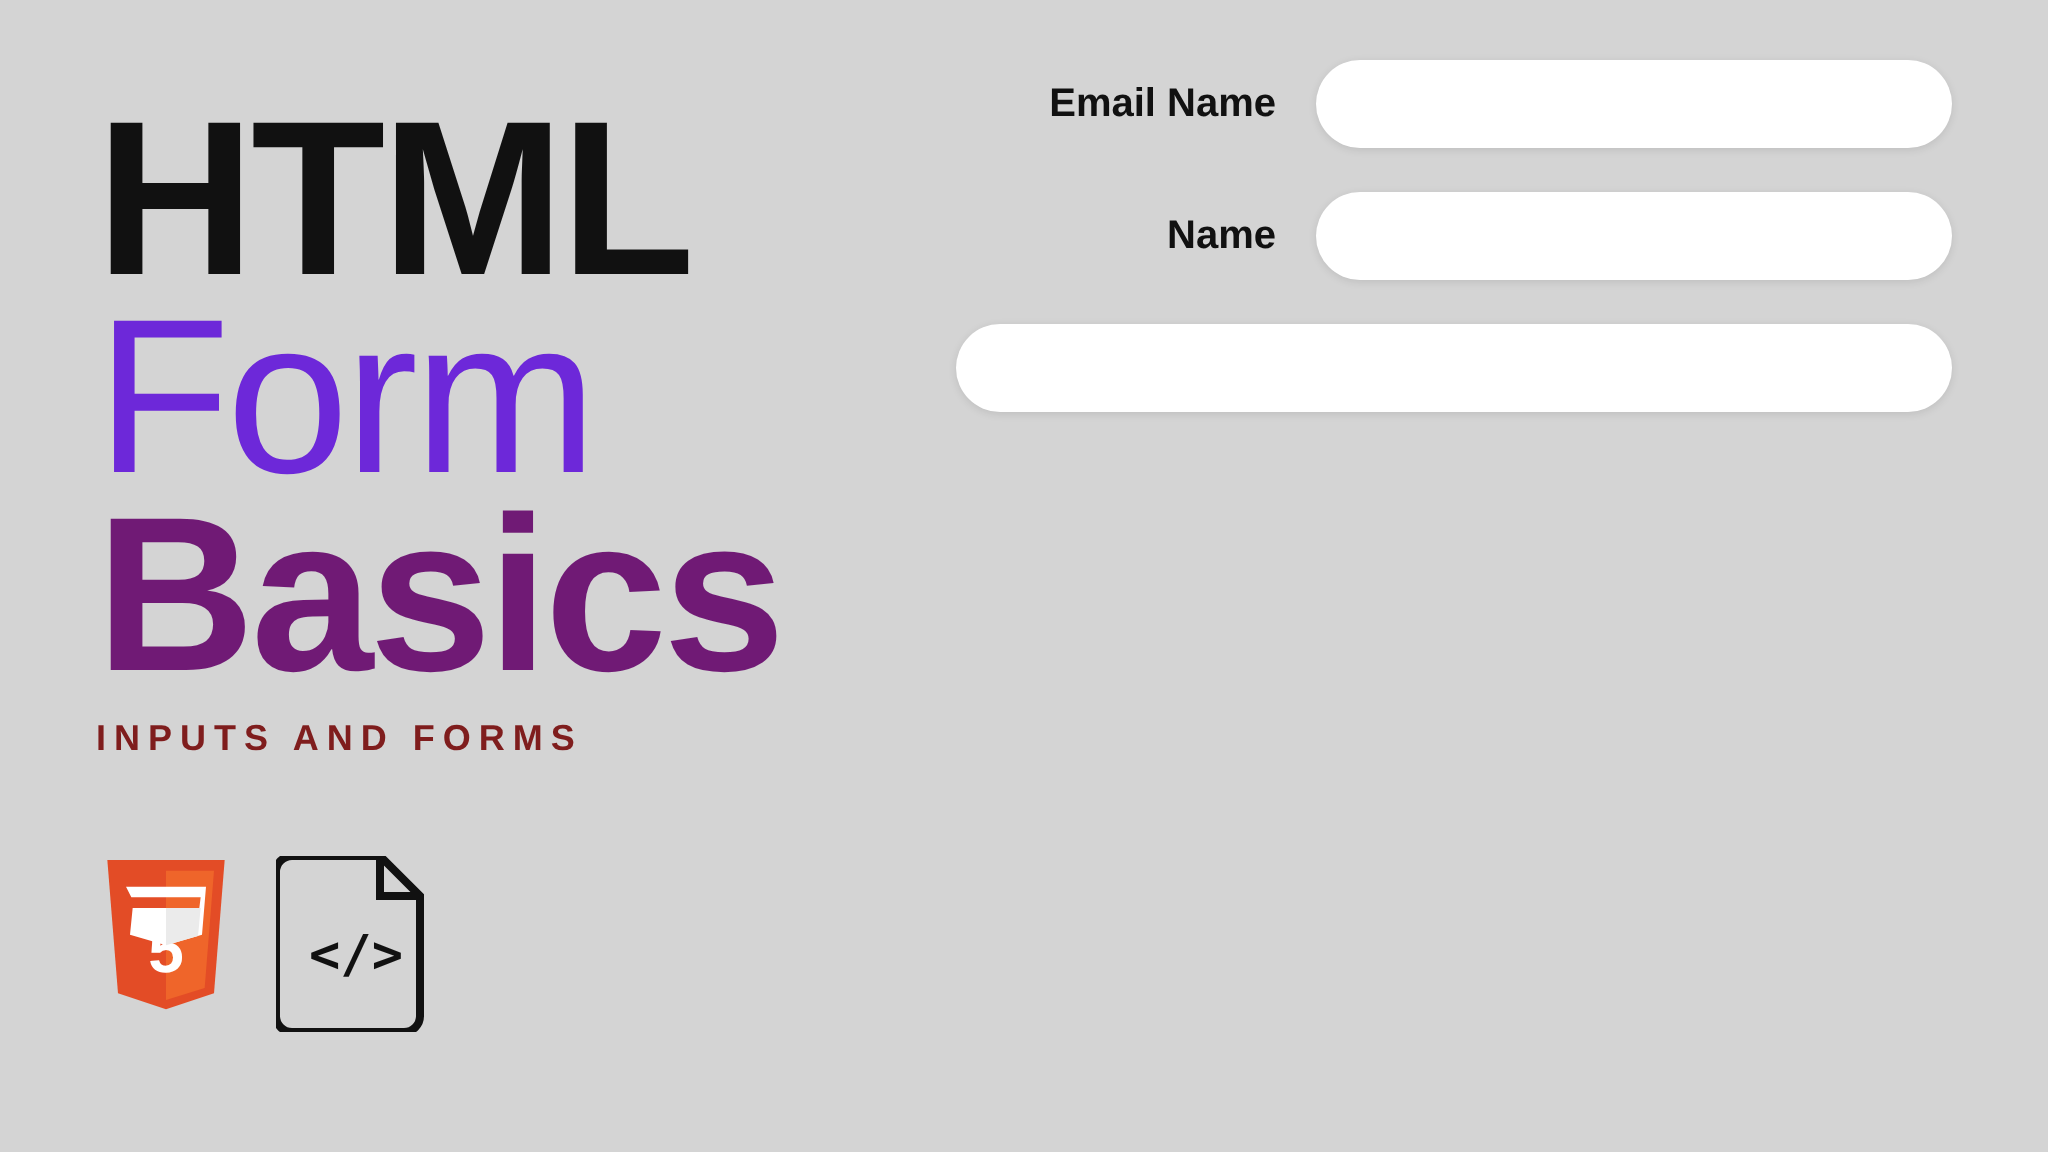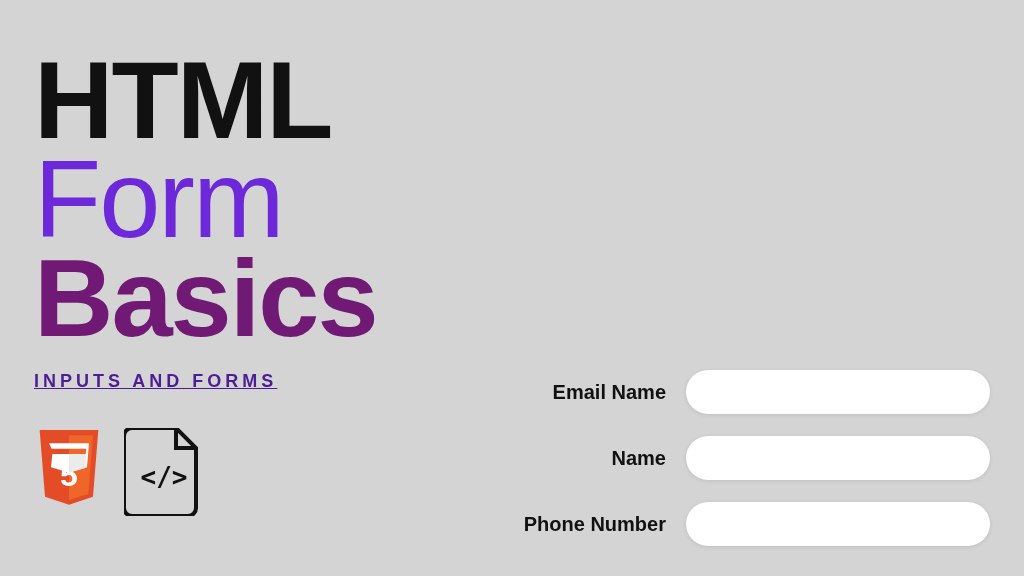--- a/index.html
+++ b/index.html
@@ -11,23 +11,22 @@
       display: flex;
       align-items: center;
       font-family: Arial, Helvetica, sans-serif;
       overflow: hidden;
     }
 
     .container {
       display: flex;
       width: 100%;
       height: 100%;
-      align-items: flex-end;
-      padding: 30px 34px;
-      gap: 42px;
+      align-items: flex-start;
+      padding: 30px 48px;
     }
 
     
     .left-panel {
       flex: 0 0 400px;
       display: flex;
       flex-direction: column;
       justify-content: space-between;
       height: 100%;
       padding: 20px 0;
@@ -59,24 +58,23 @@
       font-weight: 900;
       color: #701a75;
       line-height: 0.9;
       letter-spacing: -2px;
     }
 
     .subtitle {
       font-size: 18px;
       font-weight: 700;
       letter-spacing: 4px;
-      color: #4c1d95;
+      color: #7f1d1d;
       text-transform: uppercase;
-      margin-top: 24px;
-      text-decoration: underline;
+      margin-top: 12px;
     }
 
     .bottom-icons {
       display: flex;
       align-items: center;
       gap: 20px;
       margin-top: auto;
       padding-bottom: 10px;
     }
 
@@ -162,19 +160,18 @@
       <label class="form-label" for="full-name">Email Name</label>
       <input class="form-input" type="text" id="full-name" style="">
     </div>
 
     <div class="form-row">
       <label class="form-label" for="email">Name</label>
       <input class="form-input" type="email" id="email" style="">
     </div>
 
     <div class="form-row">
-      <label class="form-label" for="phone">Phone Number</label>
       <input class="form-input" type="tel" id="phone" style="">
     </div>
 
 
   </div>
 </div>
 
 </body></html>

